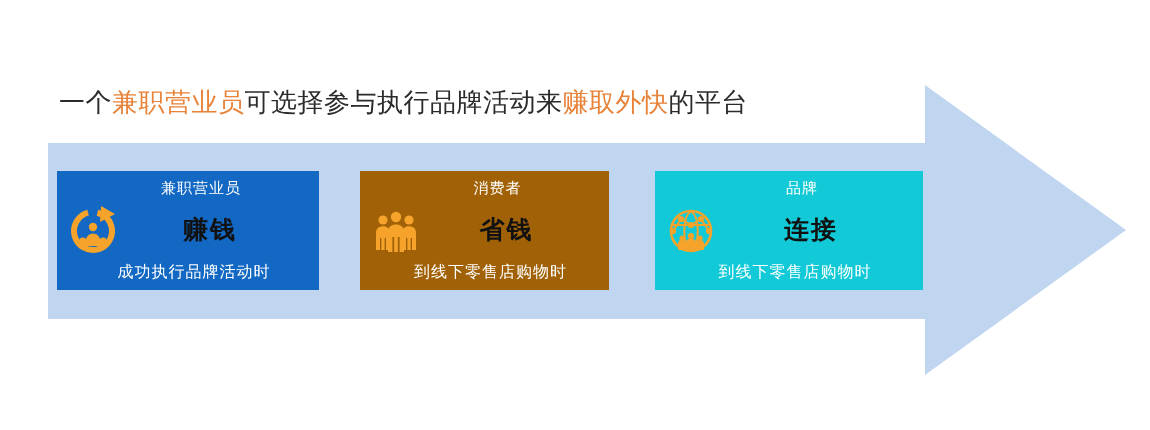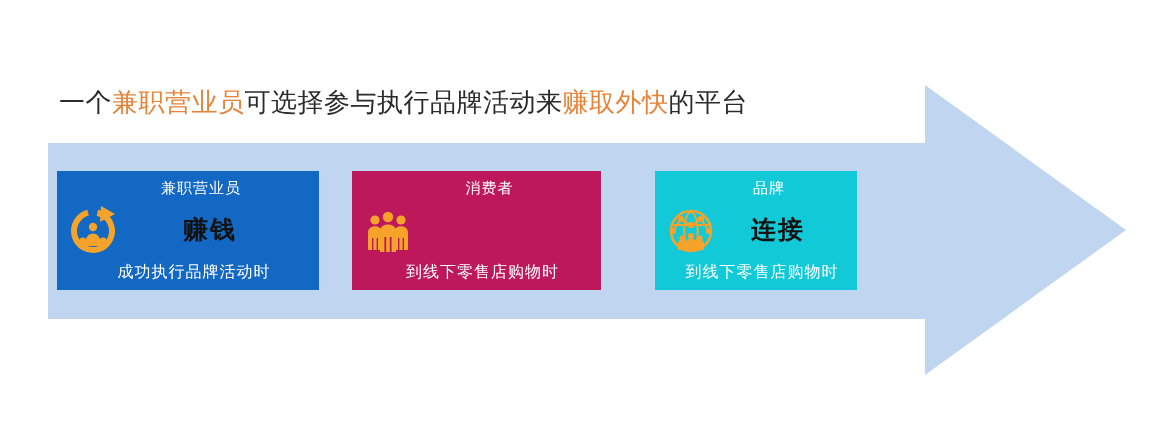--- a/index.html
+++ b/index.html
@@ -53,22 +53,22 @@
   }
 
   
   .card {
     position: absolute;
     top: 171px;
     height: 119px;
     box-sizing: border-box;
   }
   .card.c1 { left: 57px;  width: 262px; background: #1268c3; }
-  .card.c2 { left: 352px; width: 249px; background: #be185d; }
-  .card.c3 { left: 655px; width: 202px; background: #12cad7; }
+  .card.c2 { left: 360px; width: 249px; background: #a16207; }
+  .card.c3 { left: 655px; width: 268px; background: #12cad7; }
 
   .card-header {
     position: absolute;
     top: 8px;
     left: 0;
     right: 0;
     text-align: center;
     padding-left: 26px;
     font-family: "Liberation Serif", "DejaVu Serif", serif;
     font-size: 15px;
@@ -143,20 +143,21 @@
       <circle cx="13" cy="15" r="4.6" fill="#f5a32a"></circle>
       <path d="M6 45 L6 28 C6 23.5 9 21.3 13 21.3 C17 21.3 20 23.5 20 28 L20 45 L16 45 L16 33 L14.6 33 L14.6 45 L11.4 45 L11.4 33 L10 33 L10 45 Z" fill="#f5a32a"></path>
 
       <circle cx="39" cy="15" r="4.6" fill="#f5a32a"></circle>
       <path d="M32 45 L32 28 C32 23.5 35 21.3 39 21.3 C43 21.3 46 23.5 46 28 L46 45 L42 45 L42 33 L40.6 33 L40.6 45 L37.4 45 L37.4 33 L36 33 L36 45 Z" fill="#f5a32a"></path>
 
       <circle cx="26" cy="12" r="5.2" fill="#f5a32a"></circle>
       <path d="M18 47 L18 27 C18 22 21.5 19.6 26 19.6 C30.5 19.6 34 22 34 27 L34 47 L29.6 47 L29.6 32 L27.8 32 L27.8 47 L24.2 47 L24.2 32 L22.4 32 L22.4 47 Z" fill="#f5a32a"></path>
     </svg>
   </div>
+  <div class="card-title">省钱</div>
   <div class="card-footer">到线下零售店购物时</div>
 </div>
 
 <div class="card c3">
   <div class="card-header">品牌</div>
   <div class="card-icon">
     <svg viewBox="0 0 52 52" xmlns="http://www.w3.org/2000/svg">
       <circle cx="26" cy="26" r="20" fill="none" stroke="#f5a32a" stroke-width="2.6"></circle>
 
       <path d="M26 6 C17 12 17 40 26 46" fill="none" stroke="#f5a32a" stroke-width="2"></path>

